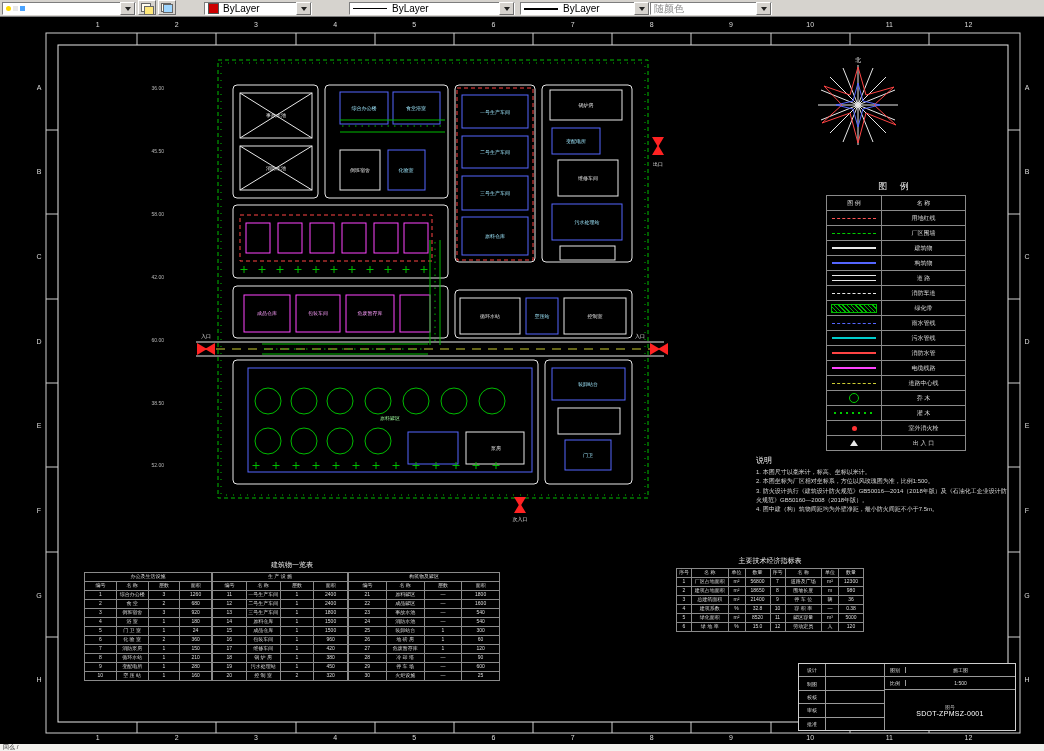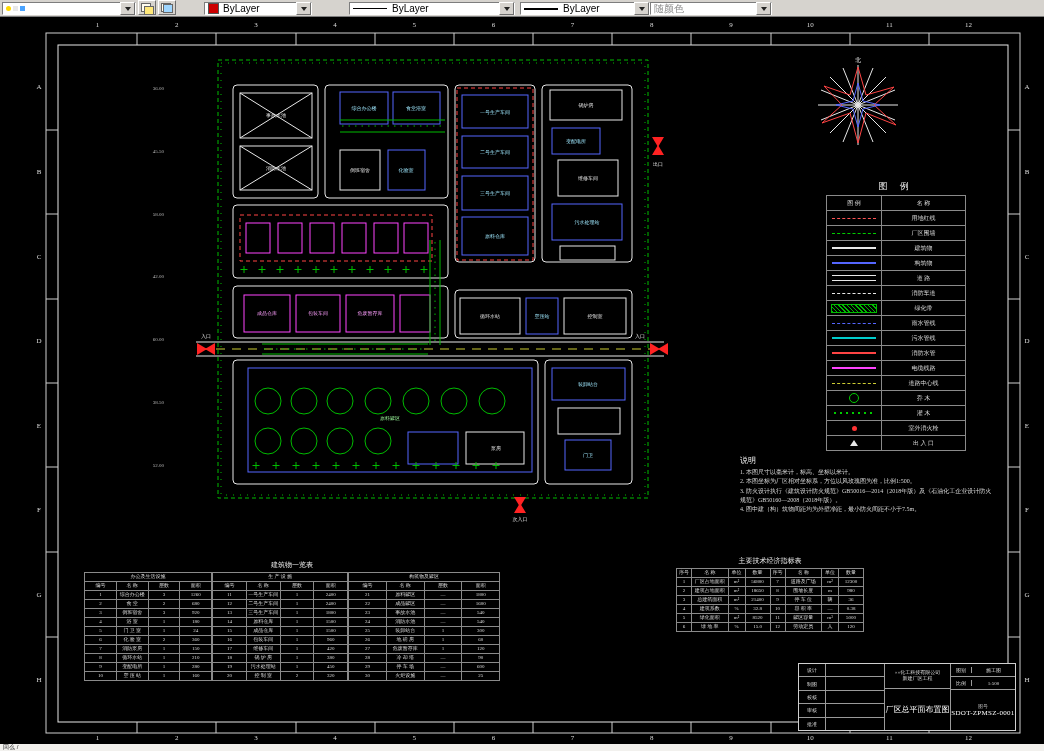--- a/index.html
+++ b/index.html
@@ -17,21 +17,21 @@
   .linesample.thick{border-top-width:2px;}
   .tbtn{width:18px;height:15px;background:#d6d3ce;border:1px solid;border-color:#fff #6e6e6e #6e6e6e #fff;
     margin-left:2px;padding:0;position:relative;}
   .sheet1,.sheet2,.sheet3{position:absolute;width:8px;height:7px;background:#fffdf0;border:1px solid #666;}
   .sheet1{left:2px;top:2px;} .sheet2{left:5px;top:5px;background:#ffe87a;}
   .sheet3{left:4px;top:3px;background:#9fd6ff;}
   .lay-ico{display:inline-flex;gap:2px;margin-right:3px;}
   .lay-ico i{width:5px;height:5px;display:inline-block;}
   .disabled{color:#8a8a8a;}
   
-  .canvas{position:absolute;top:17px;left:0;width:1044px;height:681px;background:#000;font-family:Liberation Serif, serif;}
+  .canvas{position:absolute;top:17px;left:0;width:1044px;height:681px;background:#000;}
   .canvas svg{position:absolute;top:0;left:0;}
   svg rect,svg path,svg circle,svg line{fill:none;stroke-width:1;}
   .st-w{stroke:#e8e8e8}.st-c{stroke:#cfcfcf}.st-b{stroke:#5566ff}.st-g{stroke:#00bb00}
   .st-r{stroke:#ff4444}.st-m{stroke:#ff44ff}.st-y{stroke:#cccc33}
   .dash{stroke-dasharray:4,3}
   .gate{fill:#ff2222;stroke:none;}
   .pl{font-size:5px;fill:#9fe8ff;stroke:none;text-anchor:middle;}
   .pl.m{fill:#ff9fff}.pl.w{fill:#e8e8e8}.pl.g{fill:#9fff9f}
   .gl{font-size:5px;fill:#e8e8e8;stroke:none;text-anchor:middle;}
   .nl{font-size:6px;fill:#e8e8e8;stroke:none;text-anchor:middle;}
@@ -499,21 +499,21 @@
           <tr>
             <td>
               <span class="sym s-gate"></span>
             </td>
             <td>出 入 口</td>
           </tr>
         </tbody>
     </table>
   </div>
 
-  <div class="panel" style="left:740px;top:438px;width:256px;">
+  <div class="panel" style="left:756px;top:438px;width:256px;">
     <div class="notes-title">说明</div>
     <div>
 
     <div class="notes-line">1. 本图尺寸以毫米计，标高、坐标以米计。</div>
         <div class="notes-line">2. 本图坐标为厂区相对坐标系，方位以风玫瑰图为准，比例1:500。</div>
         <div class="notes-line">3. 防火设计执行《建筑设计防火规范》GB50016—2014（2018年版）及《石油化工企业设计防火规范》GB50160—2008（2018年版）。</div>
         <div class="notes-line">4. 图中建（构）筑物间距均为外壁净距，最小防火间距不小于7.5m。</div>
       </div>
   </div>
 
@@ -853,27 +853,20 @@
         <div class="sign-row">
           <span class="lab">审核</span>
           <span class="val"></span>
         </div>
 
         <div class="sign-row">
           <span class="lab">批准</span>
           <span class="val"></span>
         </div>
       </div>
-    <div class="tb-col tb-mid">
-      <div class="tb-proj">
-        <span>××化工科技有限公司</span>
-        <span>新建厂区工程</span>
-      </div>
-      <div class="tb-title">厂区总平面布置图</div>
-    </div>
     <div class="tb-col tb-right">
       <div class="tb-row">
         <span class="lab">图别</span>
         <span class="val">施工图</span>
       </div>
       <div class="tb-row">
         <span class="lab">比例</span>
         <span class="val">1:500</span>
       </div>
       <div class="tb-num">

